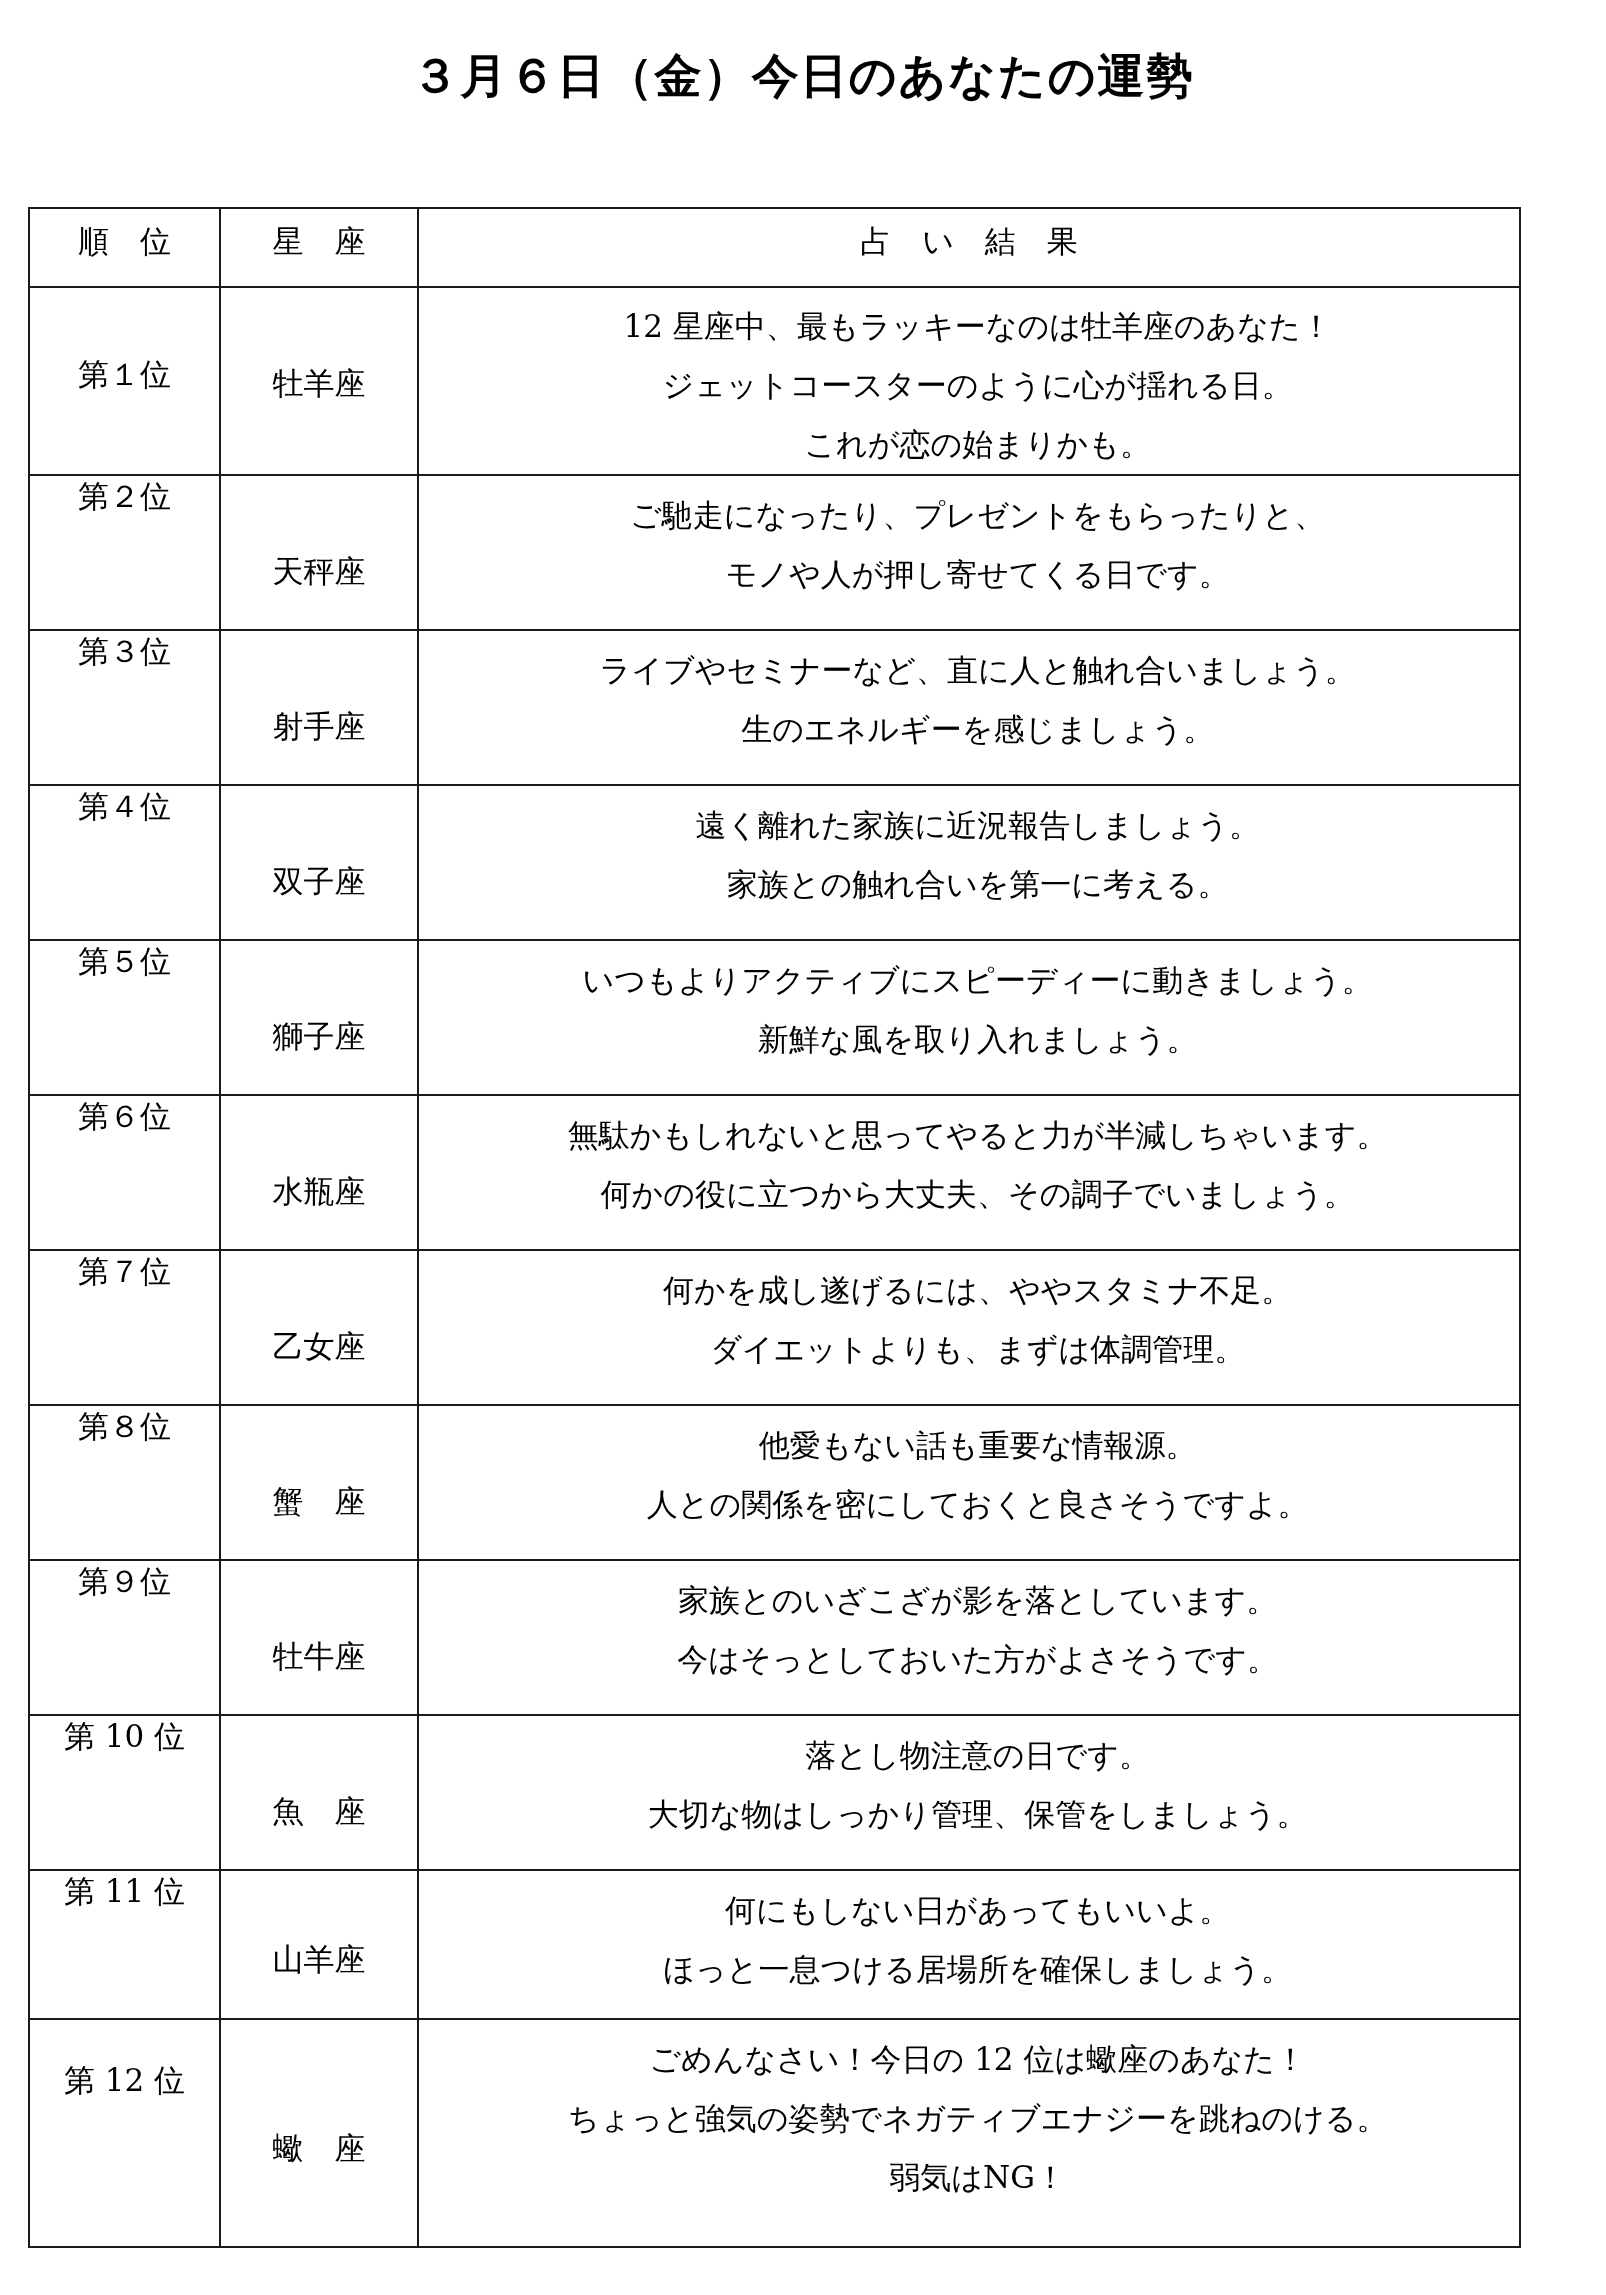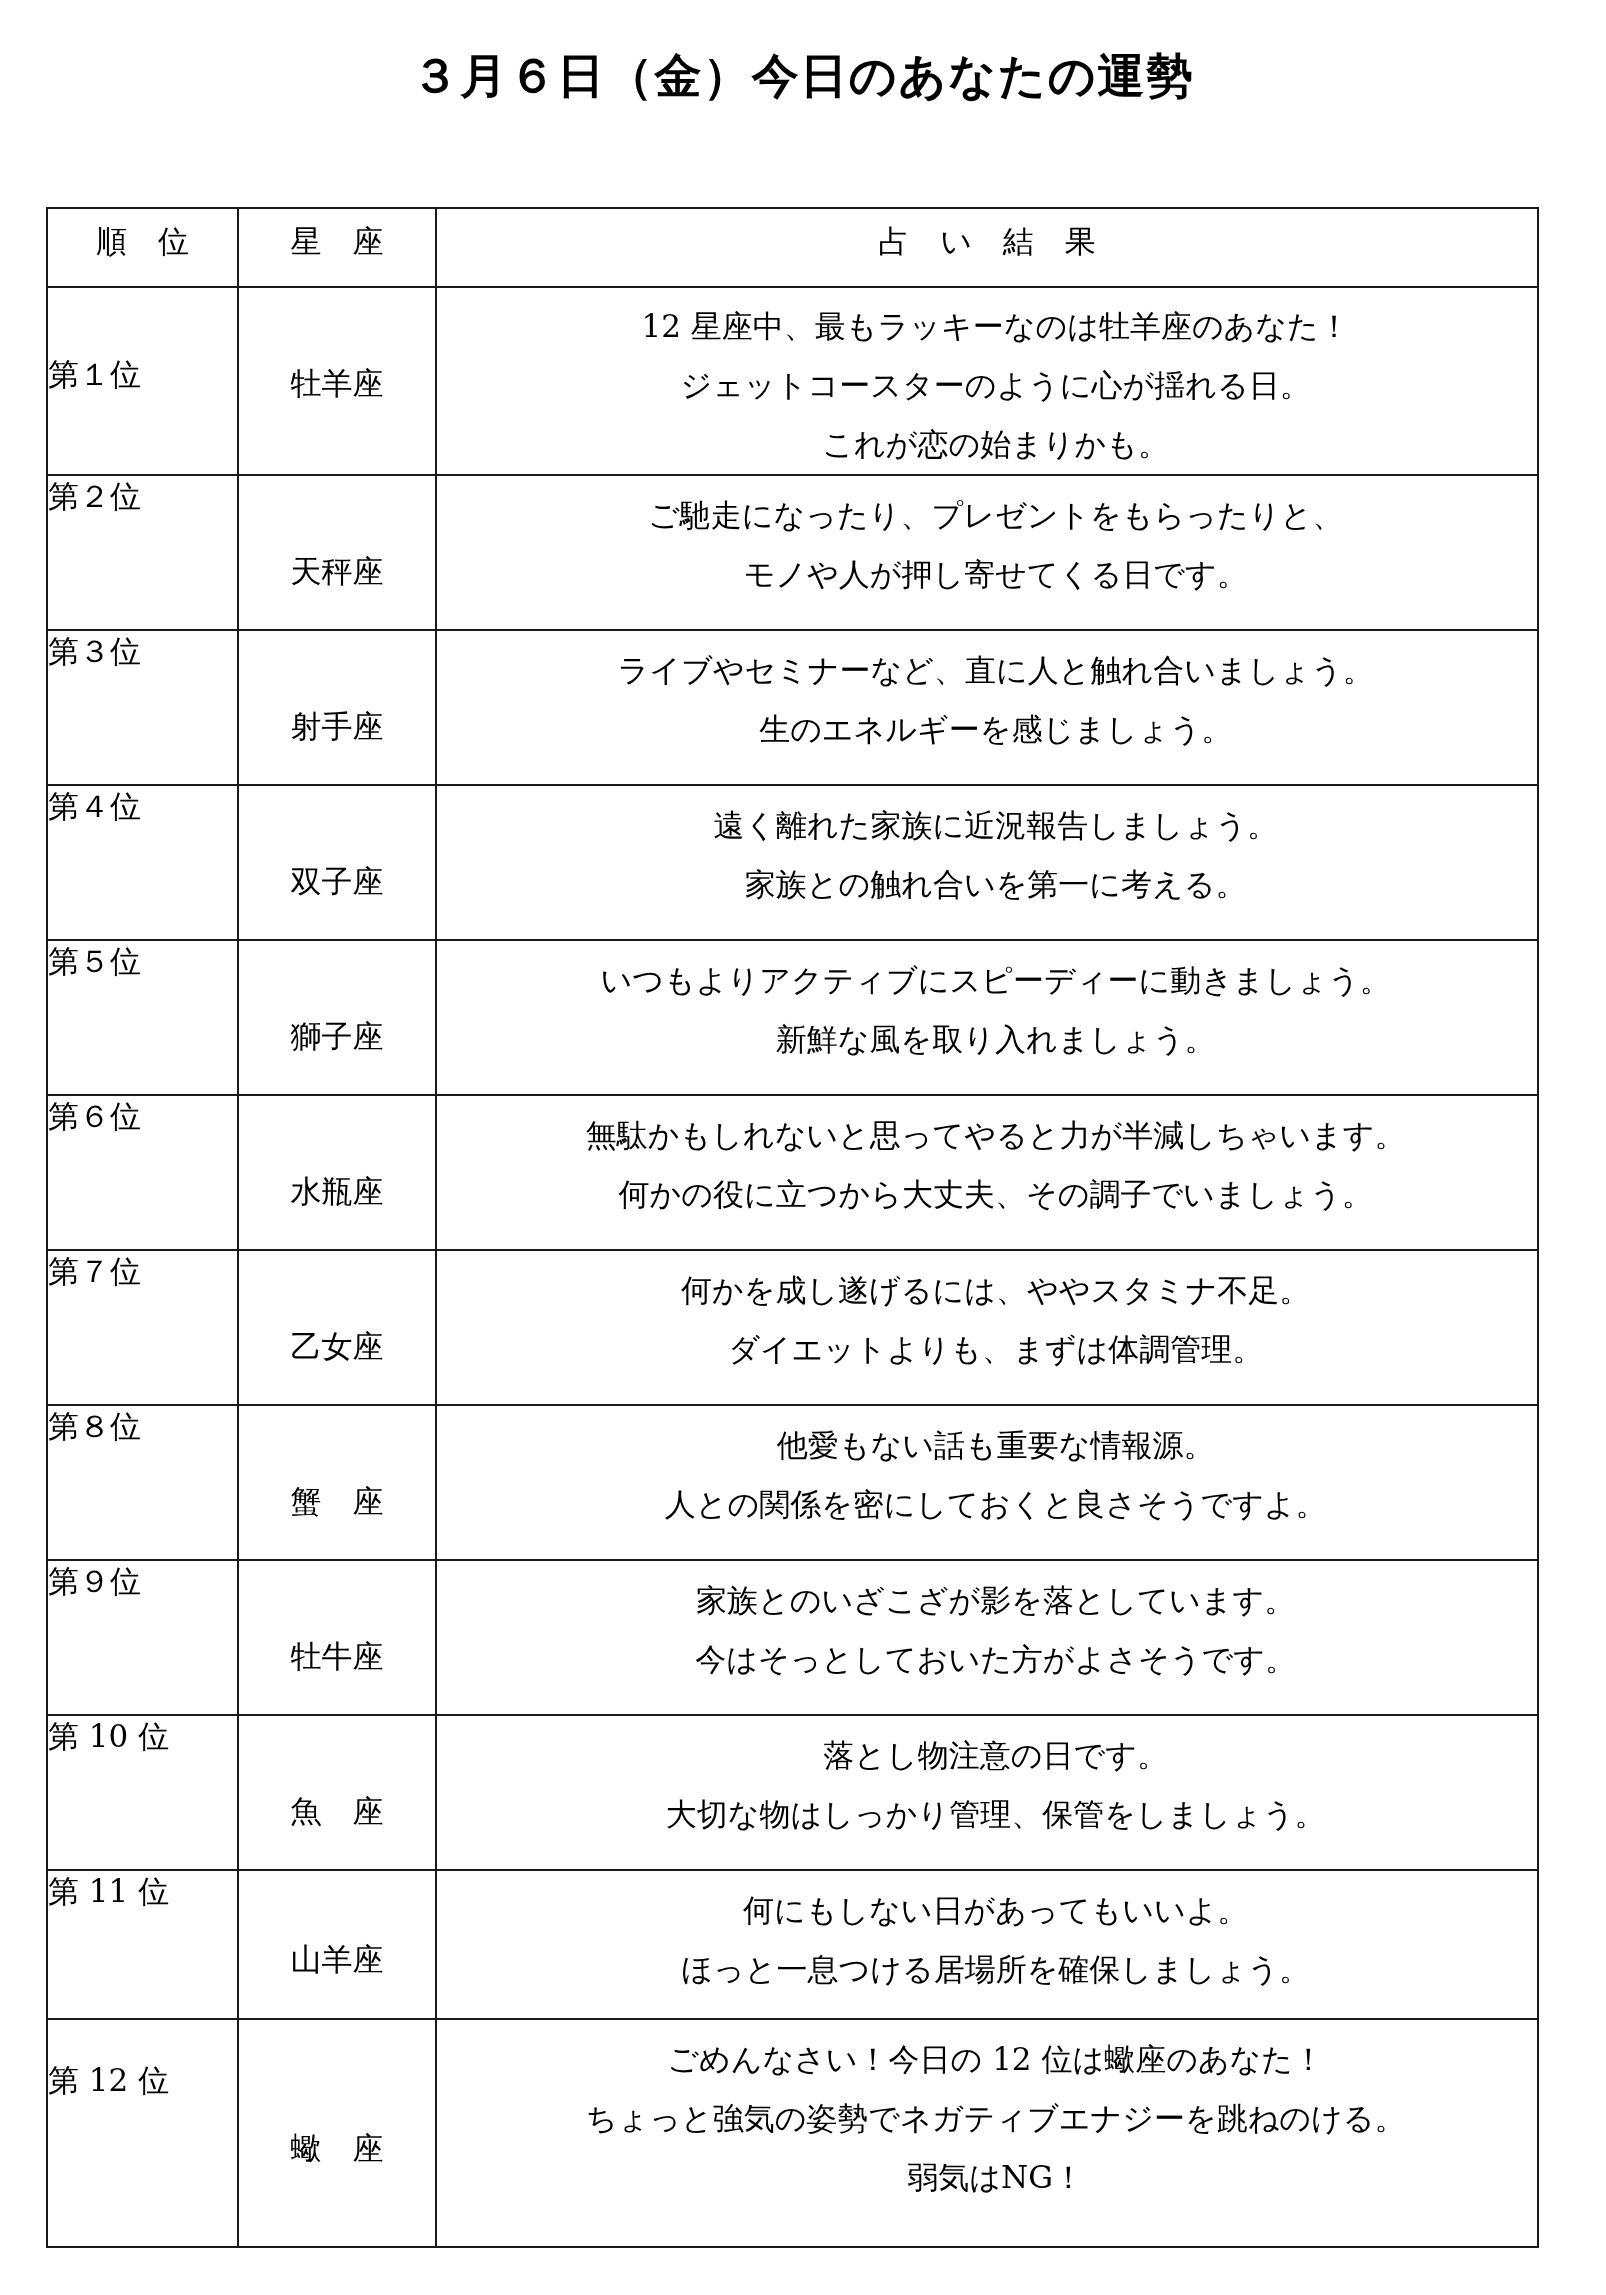--- a/index.html
+++ b/index.html
@@ -22,21 +22,21 @@
     width: 1606px;
     text-align: center;
     font-family: "DejaVu Sans", "Liberation Sans", sans-serif;
     font-weight: bold;
     font-size: 47px;
     line-height: 63px;
     letter-spacing: 1.6px;
   }
   table.fortune {
     position: absolute;
-    left: 46px;
+    left: 28px;
     top: 207px;
     width: 1491px;
     border-collapse: collapse;
     table-layout: fixed;
   }
   table.fortune td, table.fortune th {
     border: 2.4px solid #1a1a1a;
     padding: 0;
     font-weight: normal;
     font-size: 31px;
@@ -46,21 +46,21 @@
   col.c-sign { width: 198px; }
   col.c-result { width: 1102px; }
   tr.hdr { height: 79px; }
   tr.hdr th {
     vertical-align: middle;
     text-align: center;
     letter-spacing: 0;
     padding-bottom: 11px;
   }
   .rank-cell {
-    text-align: left;
+    text-align: center;
     text-decoration: underline;
   }
   .rank-cell span {
     display: inline-block;
   }
   tr.r1 .rank-cell span { margin-top: 66px; }
   .sign-cell {
     text-align: center;
   }
   .sign-cell span {

